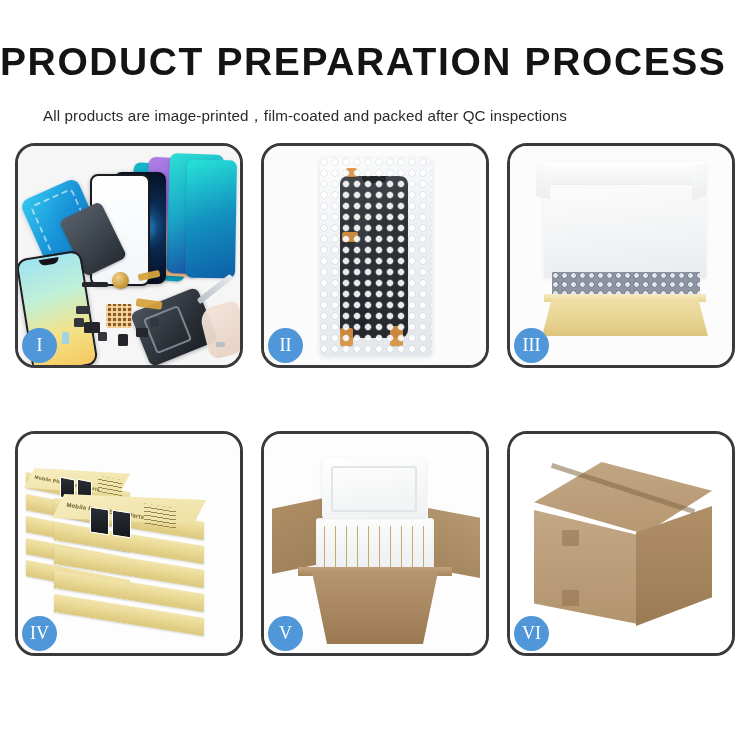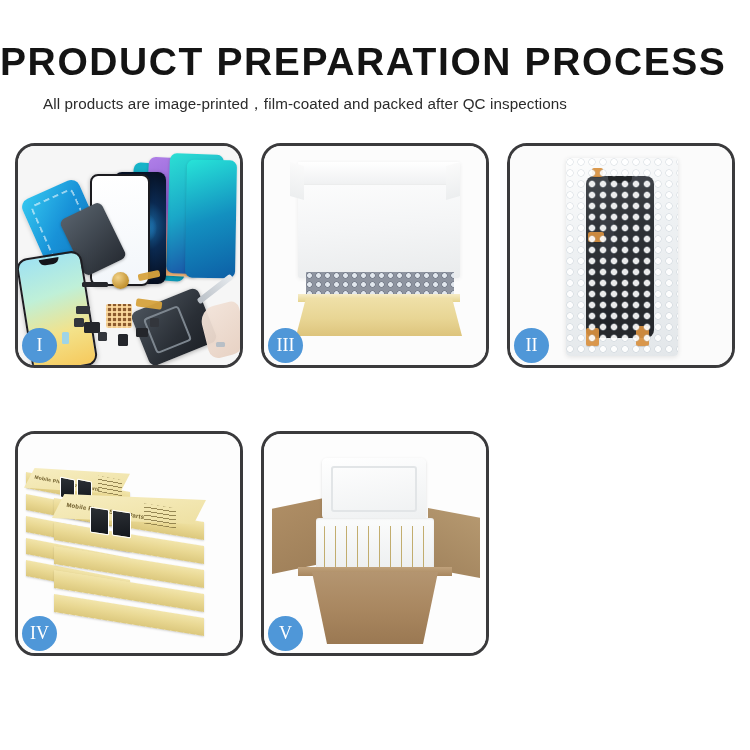--- a/index.html
+++ b/index.html
@@ -22,21 +22,21 @@
     color:#141414;
     margin-top:42px;
     line-height:1;
     white-space:nowrap;
   }
   .subtitle{
     font-family:"Liberation Sans", sans-serif;
     font-size:15.2px;
     font-weight:400;
     color:#2b2b2b;
-    margin-top:13px;
+    margin-top:25px;
     letter-spacing:.1px;
     white-space:nowrap;
   }
 
   
   .grid{
     position:absolute;
     left:15px;top:143px;
     width:720px;height:540px;
     display:grid;
@@ -422,46 +422,46 @@
         <div class="tiny" style="left:56px;top:172px;width:10px;height:9px;"></div>
         <div class="tiny" style="left:80px;top:186px;width:9px;height:9px;"></div>
         <div class="tiny" style="left:132px;top:172px;width:9px;height:9px;"></div>
         <div class="tiny" style="left:44px;top:186px;width:7px;height:12px;background:#9fd4e6;"></div>
         <div class="tiny" style="left:198px;top:196px;width:9px;height:5px;background:#b8bfc6;"></div>
       </div>
       <div class="badge">I</div>
     </div>
 
     <div class="card">
-      <div class="card-inner p3">
-        <div class="lid"></div>
-        <div class="lid-flap-l"></div>
-        <div class="lid-flap-r"></div>
-        <div class="bubble-fill"></div>
-        <div class="box-lip"></div>
-        <div class="box-front"></div>
-      </div>
-      <div class="badge">III</div>
-    </div>
-
-    <div class="card">
       <div class="card-inner p2">
         <div class="bubble-bag">
           <div class="screen-inside"></div>
           <div class="flexcable"></div>
           <div class="tape" style="left:26px;top:10px;width:11px;height:9px;"></div>
           <div class="tape" style="left:22px;top:74px;width:16px;height:10px;"></div>
           <div class="tape" style="left:20px;top:170px;width:13px;height:18px;"></div>
           <div class="tape" style="left:70px;top:168px;width:13px;height:20px;"></div>
         </div>
       </div>
       <div class="badge">II</div>
     </div>
 
     <div class="card">
+      <div class="card-inner p3">
+        <div class="lid"></div>
+        <div class="lid-flap-l"></div>
+        <div class="lid-flap-r"></div>
+        <div class="bubble-fill"></div>
+        <div class="box-lip"></div>
+        <div class="box-front"></div>
+      </div>
+      <div class="badge">III</div>
+    </div>
+
+    <div class="card">
       <div class="card-inner p4">
         <div class="stack">
 
           <div class="sbox" style="left:2px;top:26px;width:104px;height:16px;transform:skewY(11deg);"></div>
           <div class="sbox" style="left:2px;top:48px;width:104px;height:16px;transform:skewY(11deg);"></div>
           <div class="sbox" style="left:2px;top:70px;width:104px;height:16px;transform:skewY(11deg);"></div>
           <div class="sbox" style="left:2px;top:92px;width:104px;height:16px;transform:skewY(11deg);"></div>
           <div class="sbox" style="left:2px;top:114px;width:104px;height:16px;transform:skewY(11deg);"></div>
 
           <div class="sbox-top" style="left:0px;top:12px;width:106px;height:26px;clip-path:polygon(10% 0,100% 22%,90% 100%,0 76%);">
@@ -494,15 +494,26 @@
         <div class="flap-r"></div>
         <div class="foam-lid"></div>
         <div class="foam-box"></div>
         <div class="ybars"></div>
         <div class="carton-rim"></div>
         <div class="carton-front"></div>
       </div>
       <div class="badge">V</div>
     </div>
 
+    <div class="card">
+      <div class="card-inner p6">
+        <div class="c-top"></div>
+        <div class="c-front"></div>
+        <div class="c-side"></div>
+        <div class="c-seam"></div>
+        <div class="c-tab1"></div>
+        <div class="c-tab2"></div>
+      </div>
+      <div class="badge wide">VI</div>
+    </div>
 
   </div>
 </div>
 
 </body></html>

